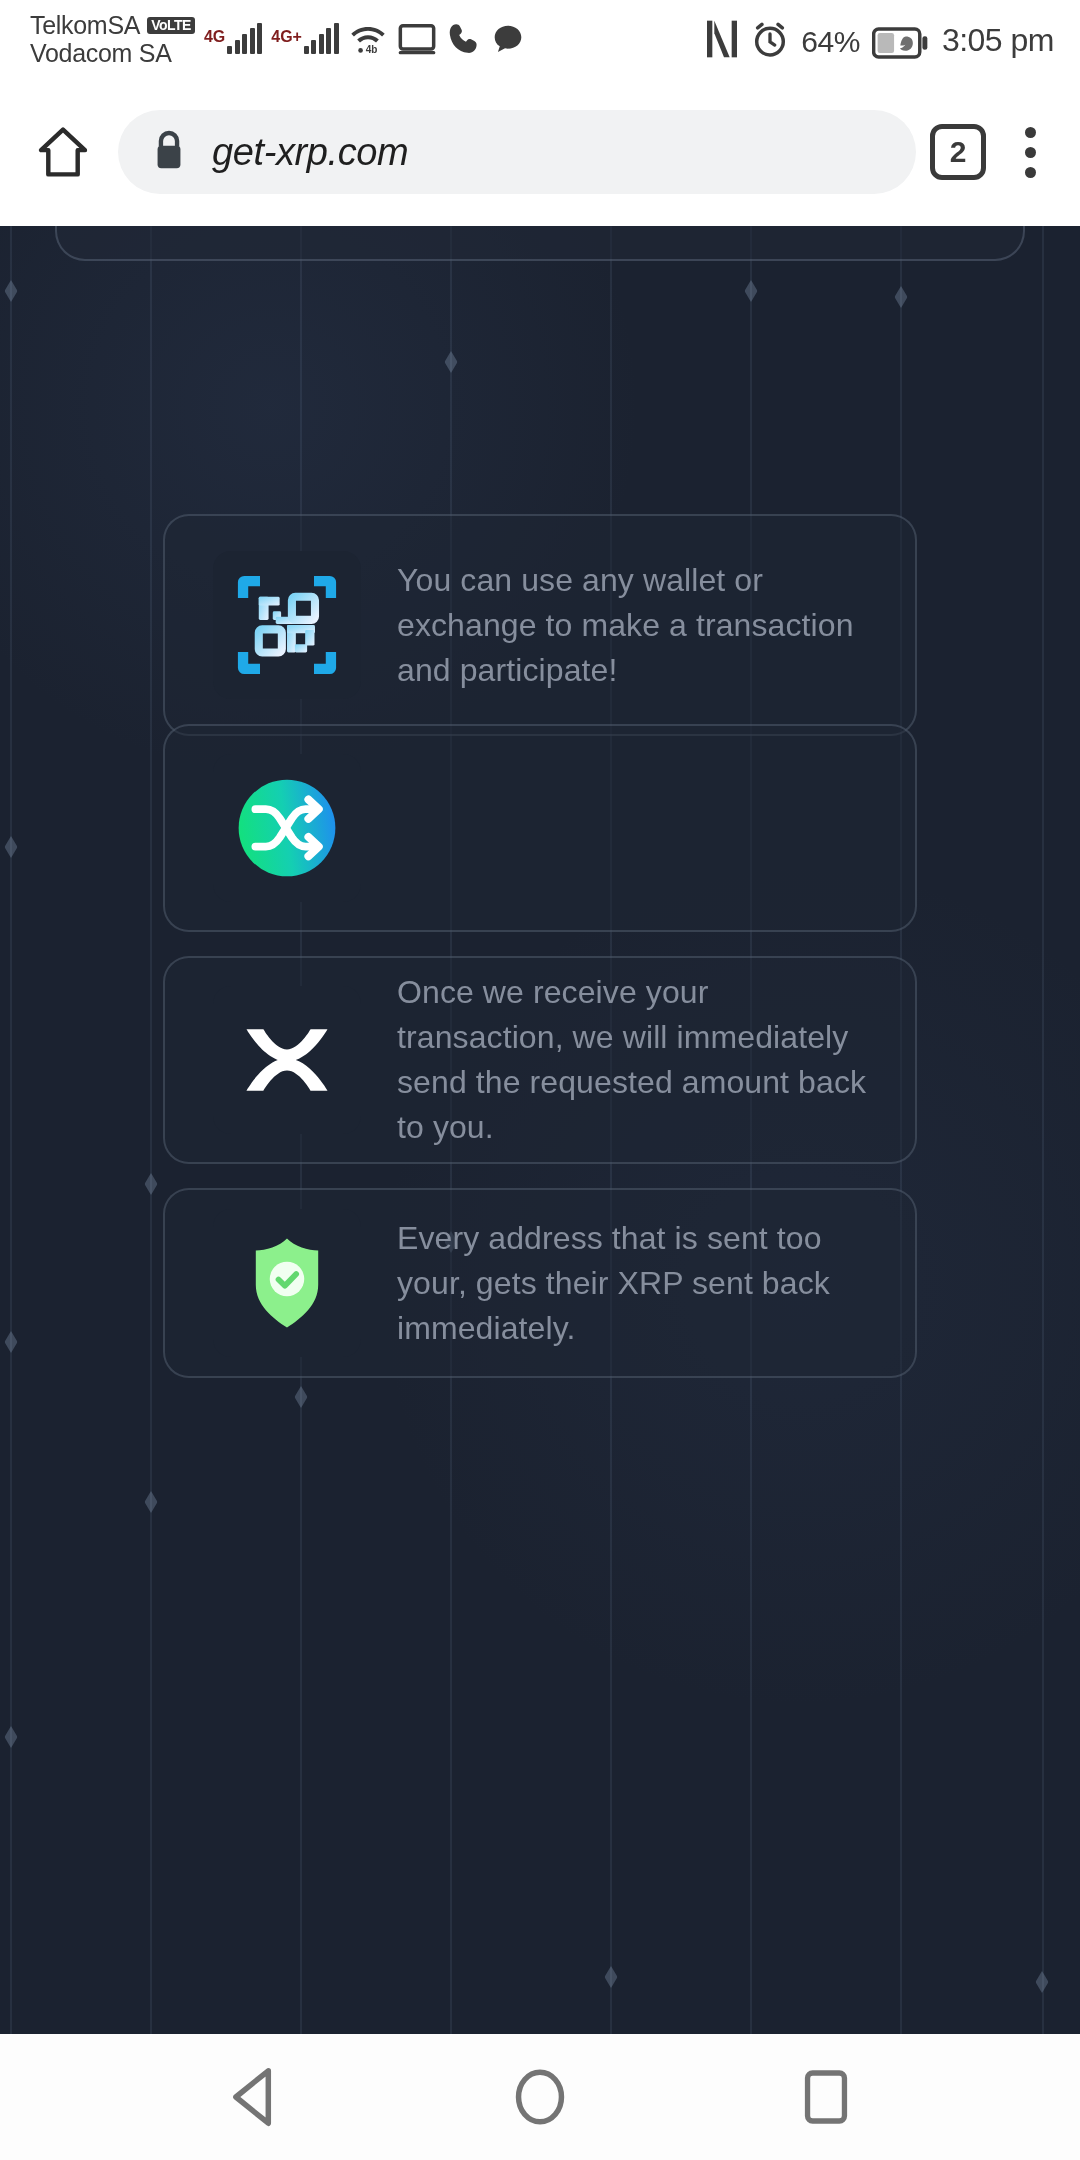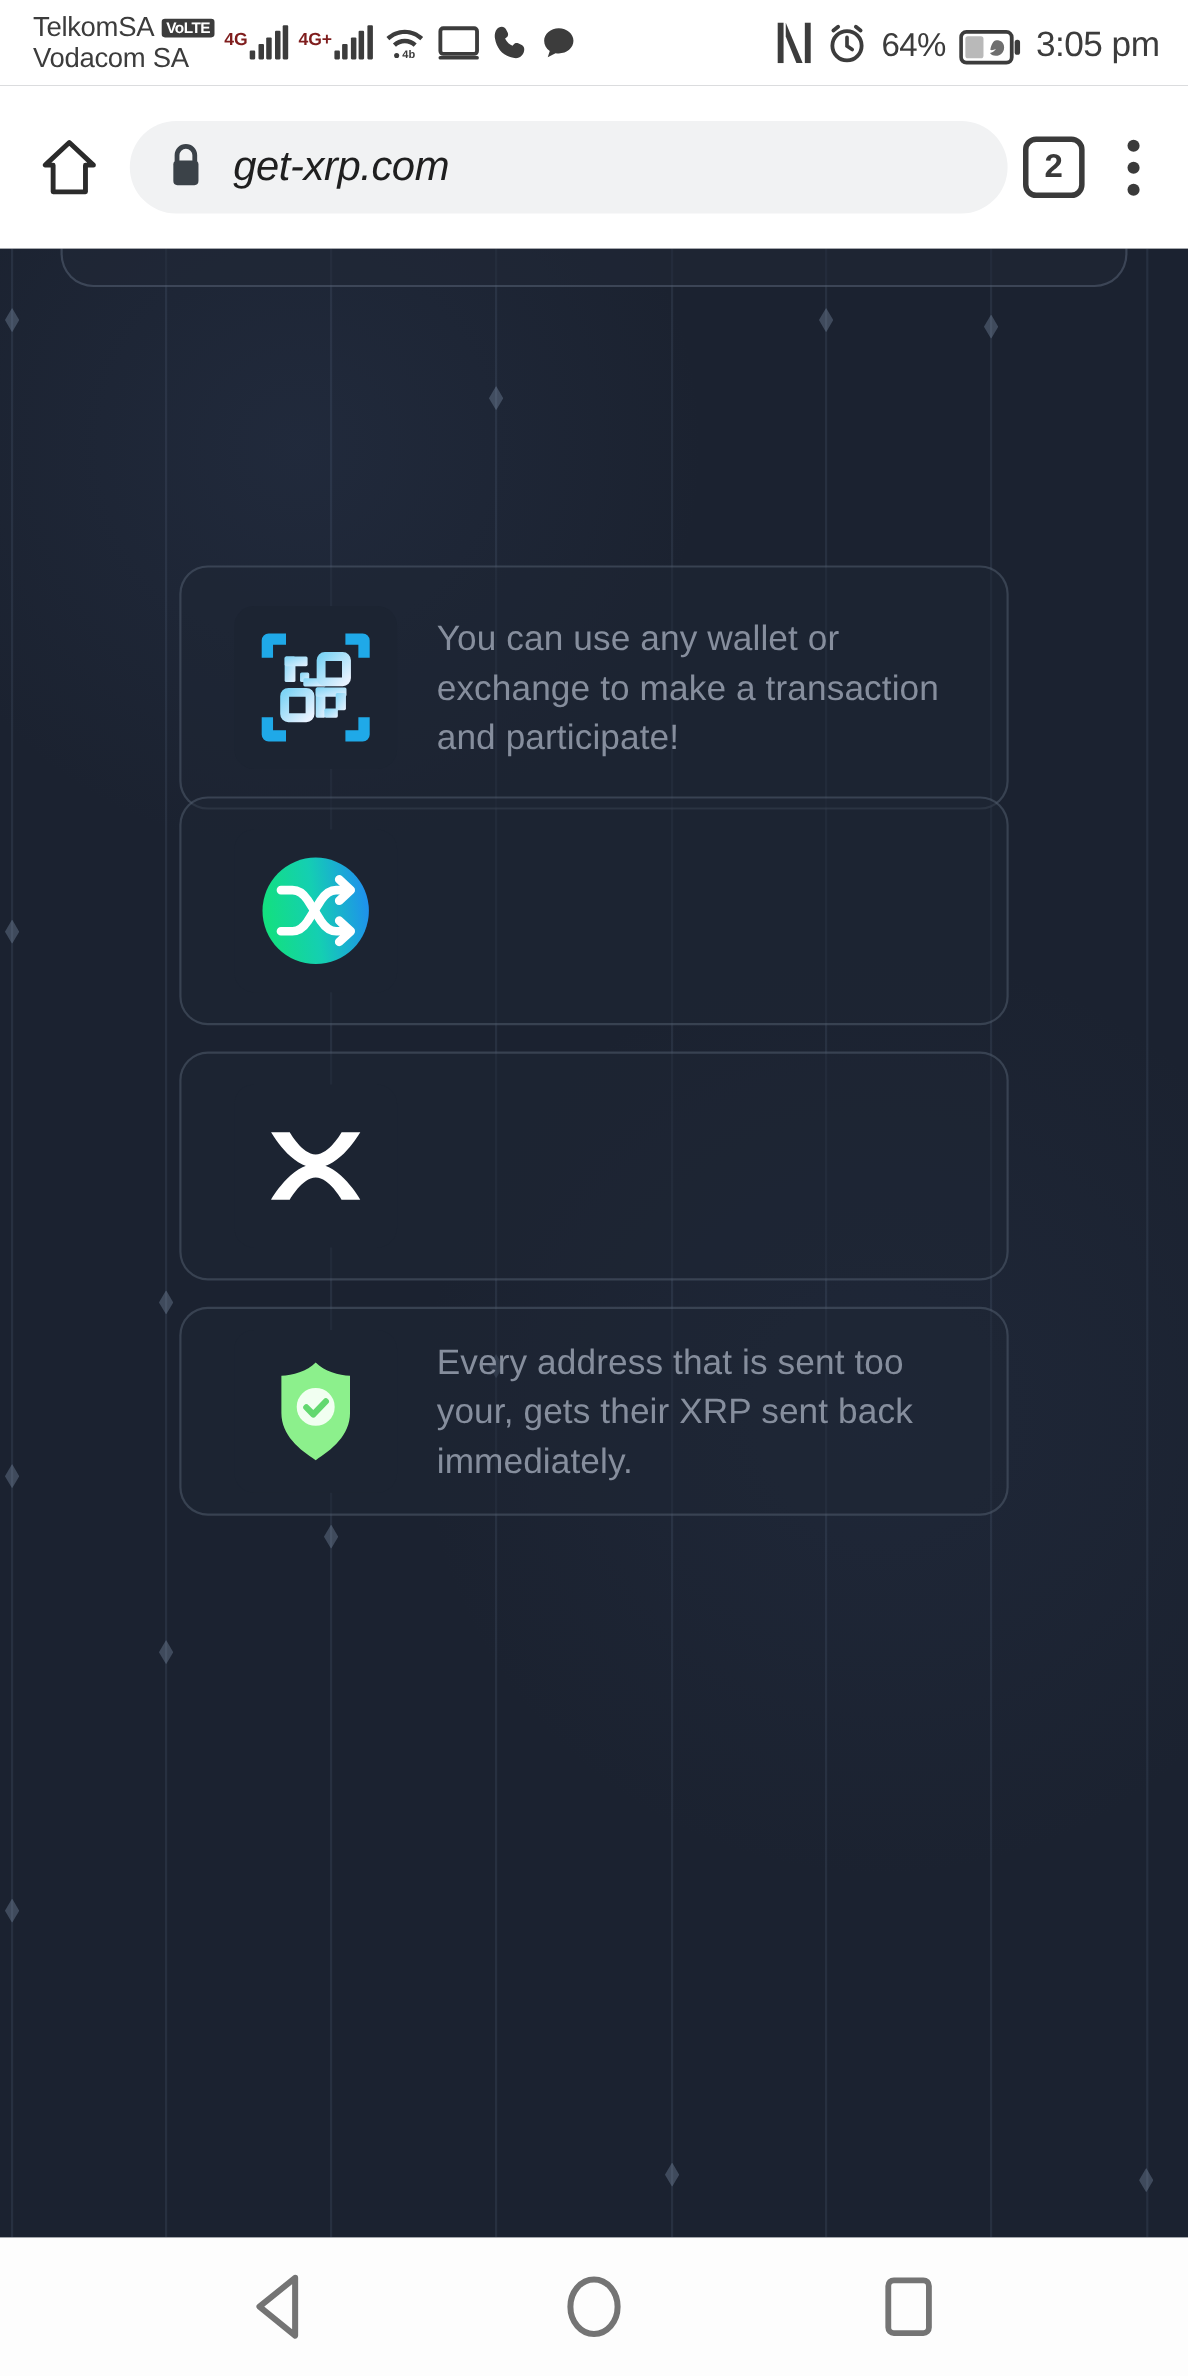--- a/index.html
+++ b/index.html
@@ -389,20 +389,21 @@
         </div>
       </div>
 
       <div class="card" style="top:730px; height:208px;">
         <div class="card-icon">
           <svg width="108" height="108" viewBox="0 0 44 44">
             <path d="M5.5 9.5h6.9c0 0 4.6 8.2 9.6 8.2s9.6-8.2 9.6-8.2h6.9c0 0-7.4 13.2-16.5 13.2S5.5 9.5 5.5 9.5z" fill="#ffffff"></path>
             <path d="M5.5 34.5h6.9c0 0 4.6-8.2 9.6-8.2s9.6 8.2 9.6 8.2h6.9c0 0-7.4-13.2-16.5-13.2S5.5 34.5 5.5 34.5z" fill="#ffffff"></path>
           </svg>
         </div>
+        <div class="card-text">Once we receive your transaction, we will immediately send the requested amount back to you.</div>
       </div>
 
       <div class="card" style="top:962px; height:190px;">
         <div class="card-icon">
           <svg width="104" height="104" viewBox="0 0 44 44">
             <path d="M22 3.2c3.2 3.4 9 5 13.2 5.1v14.4c0 8.6-7.1 14.2-13.2 18.1C15.9 36.9 8.8 31.3 8.8 22.7V8.3C13 8.2 18.8 6.6 22 3.2z" fill="#8cf08c"></path>
             <circle cx="22" cy="20.3" r="7.3" fill="#f1fff1"></circle>
             <path d="M18.4 20.5l2.7 2.7 4.8-5" fill="none" stroke="#62d86f" stroke-width="2.4" stroke-linecap="round" stroke-linejoin="round"></path>
           </svg>
         </div>

